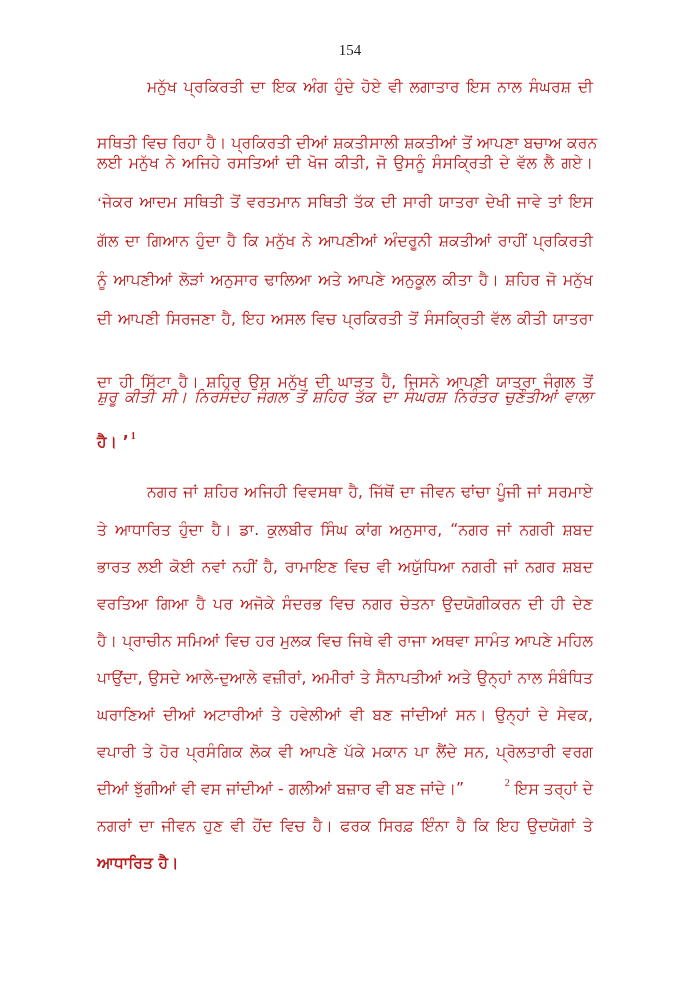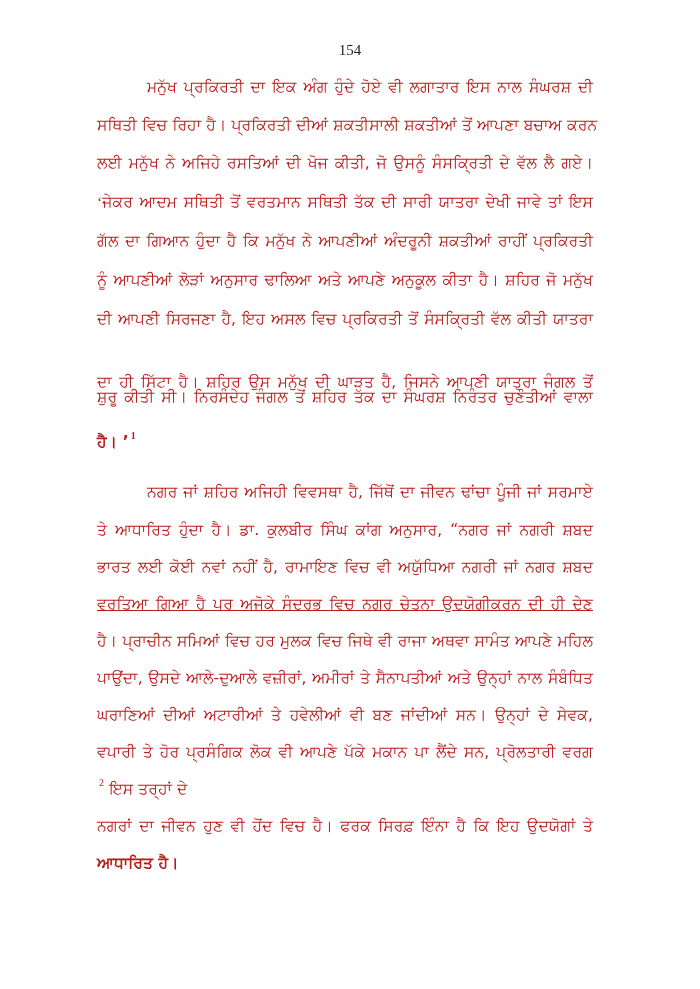--- a/index.html
+++ b/index.html
@@ -76,74 +76,75 @@
 <body>
 
 <div class="page">
 
   <div class="page-number">154</div>
 
   <div>
     <div class="line indent" style="top:72px;">
         <span class="txt">ਮਨੁੱਖ ਪ੍ਰਕਿਰਤੀ ਦਾ ਇਕ ਅੰਗ ਹੁੰਦੇ ਹੋਏ ਵੀ ਲਗਾਤਾਰ ਇਸ ਨਾਲ ਸੰਘਰਸ਼ ਦੀ</span>
       </div>
-    <div class="line" style="top:110px;">
+    <div class="line" style="top:128px;">
         <span class="txt">ਸਥਿਤੀ ਵਿਚ ਰਿਹਾ ਹੈ। ਪ੍ਰਕਿਰਤੀ ਦੀਆਂ ਸ਼ਕਤੀਸਾਲੀ ਸ਼ਕਤੀਆਂ ਤੋਂ ਆਪਣਾ ਬਚਾਅ ਕਰਨ</span>
       </div>
     <div class="line" style="top:148px;">
         <span class="txt">ਲਈ ਮਨੁੱਖ ਨੇ ਅਜਿਹੇ ਰਸਤਿਆਂ ਦੀ ਖੋਜ ਕੀਤੀ, ਜੋ ਉਸਨੂੰ ਸੰਸਕ੍ਰਿਤੀ ਦੇ ਵੱਲ ਲੈ ਗਏ।</span>
       </div>
     <div class="line" style="top:187px;font-family:Liberation Serif, serif;">
         <span class="txt">‘ਜੇਕਰ ਆਦਮ ਸਥਿਤੀ ਤੋਂ ਵਰਤਮਾਨ ਸਥਿਤੀ ਤੱਕ ਦੀ ਸਾਰੀ ਯਾਤਰਾ ਦੇਖੀ ਜਾਵੇ ਤਾਂ ਇਸ</span>
       </div>
     <div class="line" style="top:226px;">
         <span class="txt">ਗੱਲ ਦਾ ਗਿਆਨ ਹੁੰਦਾ ਹੈ ਕਿ ਮਨੁੱਖ ਨੇ ਆਪਣੀਆਂ ਅੰਦਰੂਨੀ ਸ਼ਕਤੀਆਂ ਰਾਹੀਂ ਪ੍ਰਕਿਰਤੀ</span>
       </div>
     <div class="line" style="top:265px;">
         <span class="txt">ਨੂੰ ਆਪਣੀਆਂ ਲੋੜਾਂ ਅਨੁਸਾਰ ਢਾਲਿਆ ਅਤੇ ਆਪਣੇ ਅਨੁਕੂਲ ਕੀਤਾ ਹੈ। ਸ਼ਹਿਰ ਜੋ ਮਨੁੱਖ</span>
       </div>
     <div class="line" style="top:304px;">
         <span class="txt">ਦੀ ਆਪਣੀ ਸਿਰਜਣਾ ਹੈ, ਇਹ ਅਸਲ ਵਿਚ ਪ੍ਰਕਿਰਤੀ ਤੋਂ ਸੰਸਕ੍ਰਿਤੀ ਵੱਲ ਕੀਤੀ ਯਾਤਰਾ</span>
       </div>
     <div class="line" style="top:343px;margin-top:24px;">
         <span class="txt">ਦਾ ਹੀ ਸਿੱਟਾ ਹੈ। ਸ਼ਹਿਰ ਉਸ ਮਨੁੱਖ ਦੀ ਘਾੜਤ ਹੈ, ਜਿਸਨੇ ਆਪਣੀ ਯਾਤਰਾ ਜੰਗਲ ਤੋਂ</span>
       </div>
-    <div class="line" style="top:382px;">
+    <div class="line" style="top:382px;font-style:italic;">
         <span class="txt">ਸ਼ੁਰੂ ਕੀਤੀ ਸੀ। ਨਿਰਸੰਦੇਹ ਜੰਗਲ ਤੋਂ ਸ਼ਹਿਰ ਤੱਕ ਦਾ ਸੰਘਰਸ਼ ਨਿਰੰਤਰ ਚੁਣੌਤੀਆਂ ਵਾਲਾ</span>
       </div>
     <div class="line last" style="top:427px;"><span class="txt">ਹੈ। ’</span><sup class="fn">1</sup></div>
   </div>
 
   <div>
     <div class="line indent" style="top:477px;">
         <span class="txt">ਨਗਰ ਜਾਂ ਸ਼ਹਿਰ ਅਜਿਹੀ ਵਿਵਸਥਾ ਹੈ, ਜਿੱਥੋਂ ਦਾ ਜੀਵਨ ਢਾਂਚਾ ਪੂੰਜੀ ਜਾਂ ਸਰਮਾਏ</span>
       </div>
     <div class="line" style="top:515px;">
         <span class="txt">ਤੇ ਆਧਾਰਿਤ ਹੁੰਦਾ ਹੈ। ਡਾ. ਕੁਲਬੀਰ ਸਿੰਘ ਕਾਂਗ ਅਨੁਸਾਰ, “ਨਗਰ ਜਾਂ ਨਗਰੀ ਸ਼ਬਦ</span>
       </div>
     <div class="line" style="top:552px;">
         <span class="txt">ਭਾਰਤ ਲਈ ਕੋਈ ਨਵਾਂ ਨਹੀਂ ਹੈ, ਰਾਮਾਇਣ ਵਿਚ ਵੀ ਅਯੁੱਧਿਆ ਨਗਰੀ ਜਾਂ ਨਗਰ ਸ਼ਬਦ</span>
       </div>
-    <div class="line" style="top:589px;text-decoration:underline;">
+    <div class="line" style="top:589px;">
         <span class="txt">ਵਰਤਿਆ ਗਿਆ ਹੈ ਪਰ ਅਜੋਕੇ ਸੰਦਰਭ ਵਿਚ ਨਗਰ ਚੇਤਨਾ ਉਦਯੋਗੀਕਰਨ ਦੀ ਹੀ ਦੇਣ</span>
       </div>
     <div class="line" style="top:626px;">
         <span class="txt">ਹੈ। ਪ੍ਰਾਚੀਨ ਸਮਿਆਂ ਵਿਚ ਹਰ ਮੁਲਕ ਵਿਚ ਜਿਥੇ ਵੀ ਰਾਜਾ ਅਥਵਾ ਸਾਮੰਤ ਆਪਣੇ ਮਹਿਲ</span>
       </div>
     <div class="line" style="top:663px;">
         <span class="txt">ਪਾਉਂਦਾ, ਉਸਦੇ ਆਲੇ-ਦੁਆਲੇ ਵਜ਼ੀਰਾਂ, ਅਮੀਰਾਂ ਤੇ ਸੈਨਾਪਤੀਆਂ ਅਤੇ ਉਨ੍ਹਾਂ ਨਾਲ ਸੰਬੰਧਿਤ</span>
       </div>
     <div class="line" style="top:700px;">
         <span class="txt">ਘਰਾਣਿਆਂ ਦੀਆਂ ਅਟਾਰੀਆਂ ਤੇ ਹਵੇਲੀਆਂ ਵੀ ਬਣ ਜਾਂਦੀਆਂ ਸਨ। ਉਨ੍ਹਾਂ ਦੇ ਸੇਵਕ,</span>
       </div>
     <div class="line" style="top:737px;">
         <span class="txt">ਵਪਾਰੀ ਤੇ ਹੋਰ ਪ੍ਰਸੰਗਿਕ ਲੋਕ ਵੀ ਆਪਣੇ ਪੱਕੇ ਮਕਾਨ ਪਾ ਲੈਂਦੇ ਸਨ, ਪ੍ਰੋਲਤਾਰੀ ਵਰਗ</span>
       </div>
     <div class="line" style="top:774px;" style2="">
       <span class="txt" style="display:flex;justify-content:space-between;width:100%;">
+        <span>ਦੀਆਂ ਝੁੱਗੀਆਂ ਵੀ ਵਸ ਜਾਂਦੀਆਂ - ਗਲੀਆਂ ਬਜ਼ਾਰ ਵੀ ਬਣ ਜਾਂਦੇ।”</span>
         <span><sup class="fn">2</sup><span> ਇਸ ਤਰ੍ਹਾਂ ਦੇ</span></span>
       </span>
     </div>
     <div class="line" style="top:811px;">
         <span class="txt">ਨਗਰਾਂ ਦਾ ਜੀਵਨ ਹੁਣ ਵੀ ਹੋਂਦ ਵਿਚ ਹੈ। ਫਰਕ ਸਿਰਫ਼ ਇੰਨਾ ਹੈ ਕਿ ਇਹ ਉਦਯੋਗਾਂ ਤੇ</span>
       </div>
     <div class="line last" style="top:848px;"><span class="txt">ਆਧਾਰਿਤ ਹੈ।</span></div>
   </div>
 
 </div>

